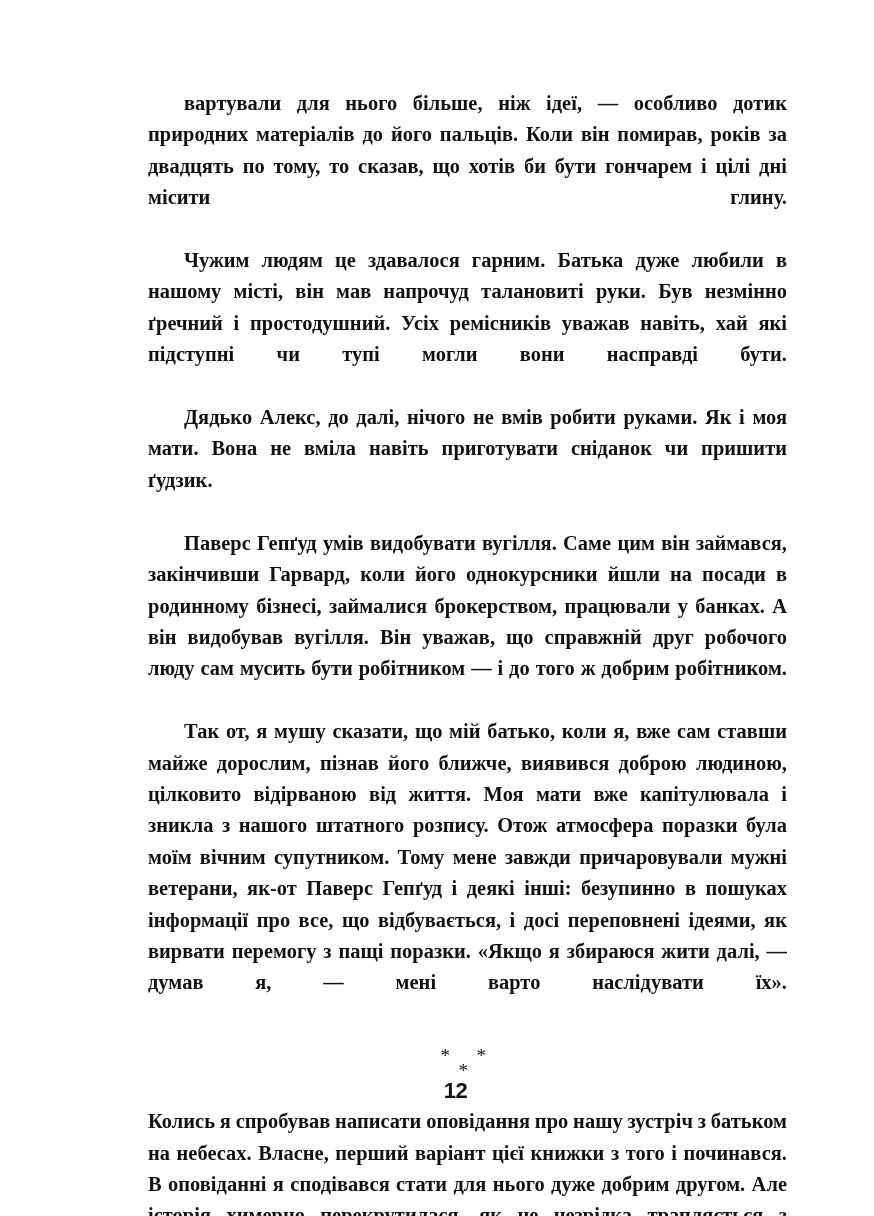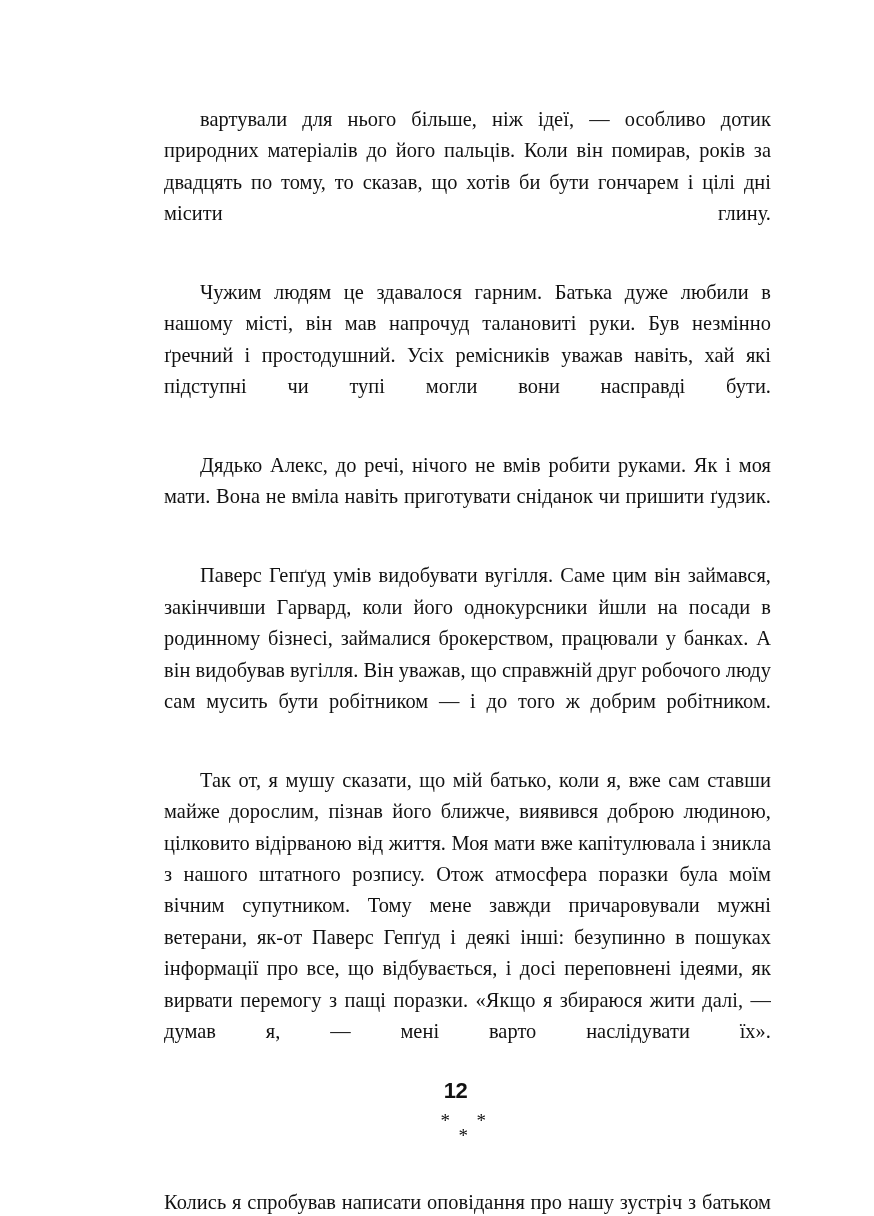--- a/index.html
+++ b/index.html
@@ -28,30 +28,31 @@
   }
 
   .text-block {
     position: absolute;
     left: 148px;
     top: 88px;
     width: 639px;
   }
 
   p.para {
-    margin: 16px;
+    margin: 0;
     padding: 0;
     font-size: 20.4px;
     line-height: 31.4px;
     text-align: justify;
     text-justify: inter-word;
     text-indent: 36px;
     hyphens: manual;
     word-spacing: -0.4px;
     letter-spacing: 0.05px;
+    font-weight: bold;
   }
 
   p.para.no-indent {
     text-indent: 0;
   }
 
   
   p.para::after {
     content: "";
     display: inline-block;
@@ -104,21 +105,21 @@
 </style>
 </head>
 <body>
 
 <div class="page">
 
   <div class="text-block">
 
     <p class="para">вартували для нього більше, ніж ідеї, — особливо дотик природних матеріалів до його пальців. Коли він помирав, років за двадцять по тому, то сказав, що хотів би бути гончарем і цілі дні місити глину.</p>
     <p class="para">Чужим людям це здавалося гарним. Батька дуже любили в нашому місті, він мав напрочуд талановиті руки. Був незмінно ґречний і простодушний. Усіх ремісників уважав навіть, хай які підступні чи тупі могли вони насправді бути.</p>
-    <p class="para">Дядько Алекс, до речі, нічого не вмів робити руками. Як і моя мати. Вона не вміла навіть приготувати сніданок чи пришити ґудзик.</p>
+    <p class="para">Дядько Алекс, до далі, нічого не вмів робити руками. Як і моя мати. Вона не вміла навіть приготувати сніданок чи пришити ґудзик.</p>
     <p class="para">Паверс Гепґуд умів видобувати вугілля. Саме цим він займався, закінчивши Гарвард, коли його однокурсники йшли на посади в родинному бізнесі, займалися брокерством, працювали у банках. А він видобував вугілля. Він уважав, що справжній друг робочого люду сам мусить бути робітником — і до того ж добрим робітником.</p>
     <p class="para">Так от, я мушу сказати, що мій батько, коли я, вже сам ставши майже дорослим, пізнав його ближче, виявився доброю людиною, цілковито відірваною від життя. Моя мати вже капітулювала і зникла з нашого штатного розпису. Отож атмосфера поразки була моїм вічним супутником. Тому мене завжди причаровували мужні ветерани, як-от Паверс Гепґуд і деякі інші: безупинно в пошуках інформації про все, що відбувається, і досі переповнені ідеями, як вирвати перемогу з пащі поразки. «Якщо я збираюся жити далі, — думав я, — мені варто наслідувати їх».</p>
 
     <div class="separator">
       <div class="asterisks">
         <span class="ast-left">*</span>
         <span class="ast-right">*</span>
         <span class="ast-mid">*</span>
       </div>
     </div>

